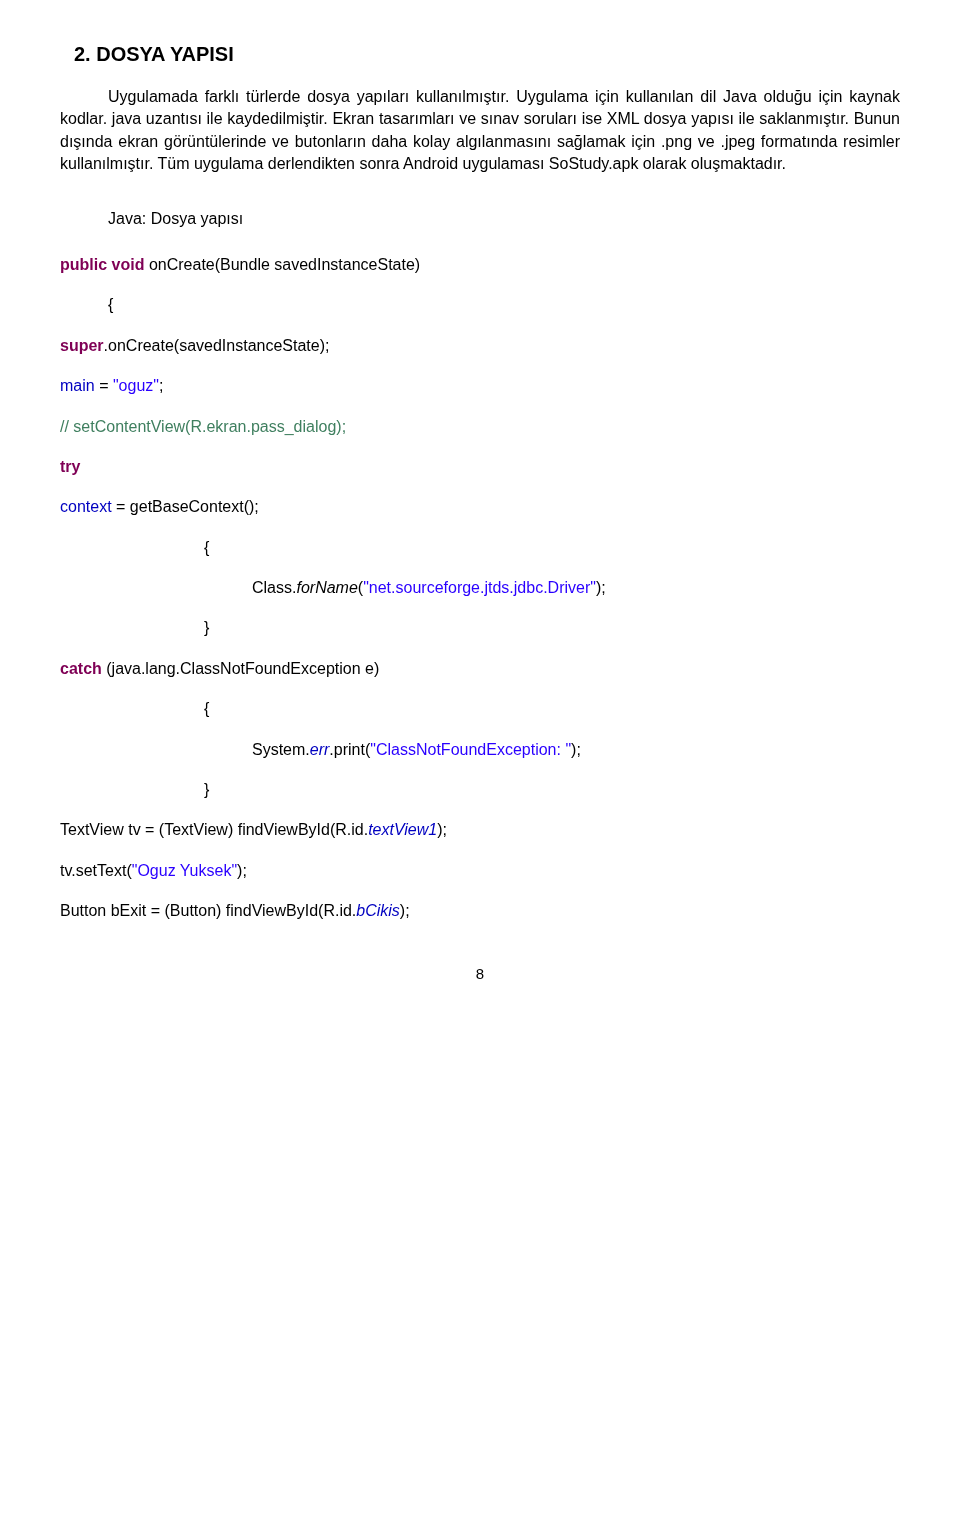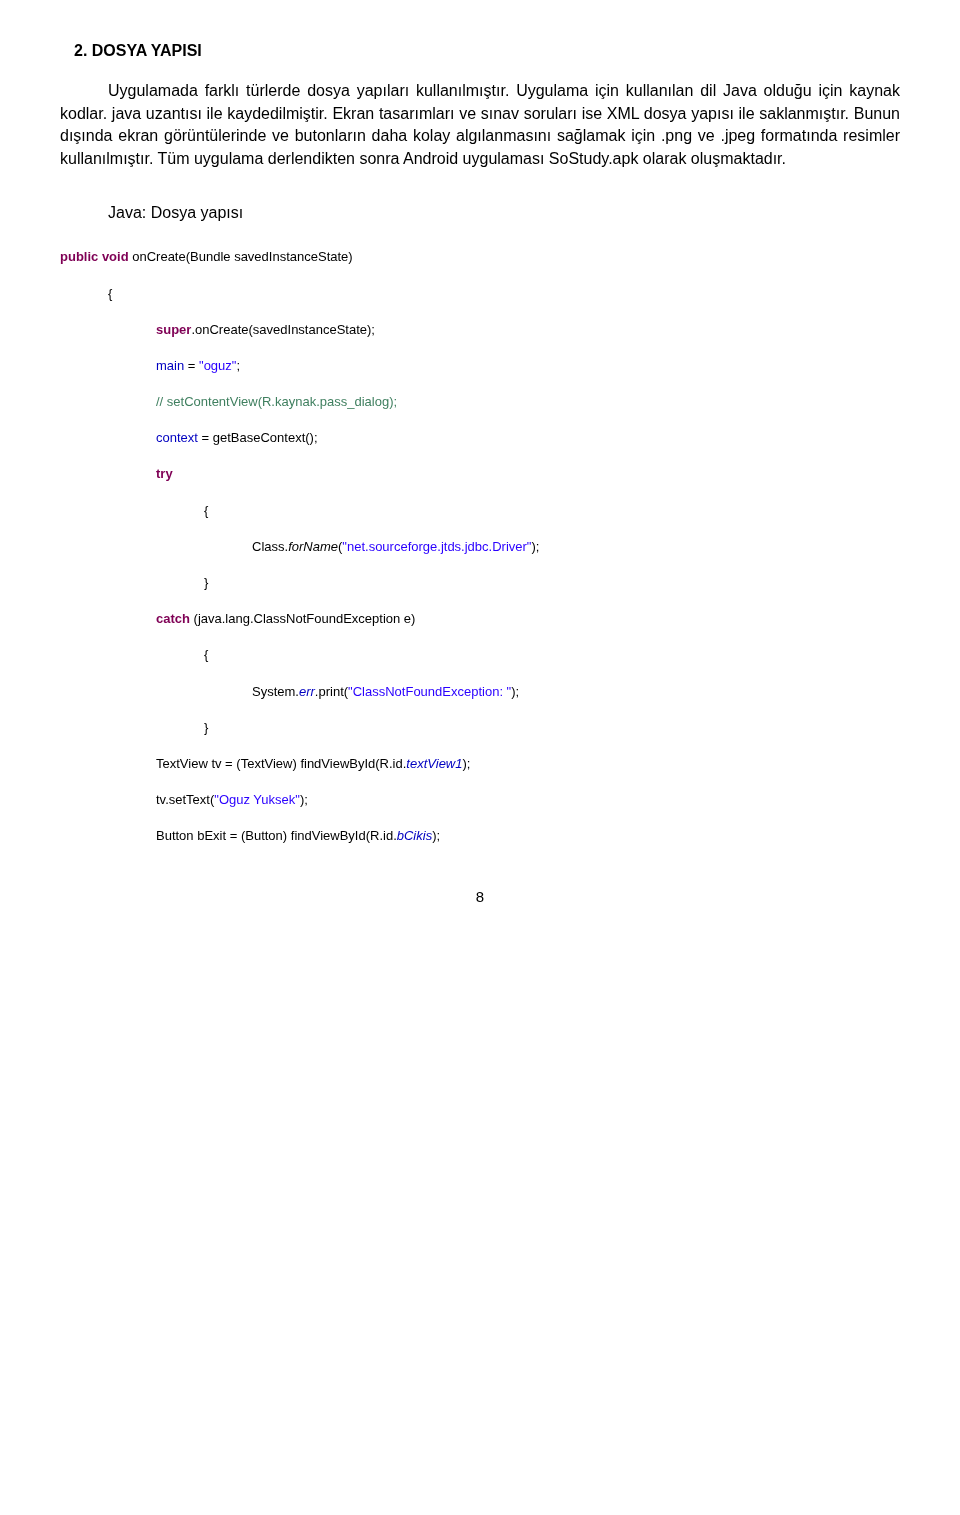--- a/index.html
+++ b/index.html
@@ -8,42 +8,42 @@
     font-family: Arial, Helvetica, sans-serif;
     font-size: 16px;
     line-height: 1.4;
     color: #000;
     background: #fff;
     width: 960px;
     box-sizing: border-box;
   }
   .section-title {
     font-weight: bold;
-    font-size: 16px;
+    font-size: 20px;
     margin: 0 0 18px 14px;
   }
   .para {
     text-align: justify;
     margin: 16px 0 18px 0;
   }
   .para-indent {
     text-indent: 48px;
   }
   .java-title {
     margin: 32px 0 24px 0;
     text-indent: 48px;
   }
   .code-block {
     font-family: Arial, Helvetica, sans-serif;
-    font-size: 13px;
+    font-size: 16px;
     line-height: 1.4;
   }
   .line { margin-bottom: 18px; }
   .ind1 { margin-left: 48px; }
-  .ind2 { margin-left: 96px; }
+  .ind2 { }
   .ind3 { margin-left: 144px; }
   .ind4 { margin-left: 192px; }
   .kw-bold-purple { color: #7f0055; font-weight: bold; }
   .blue { color: #0000c0; }
   .blue-italic { color: #0000c0; font-style: italic; }
   .green { color: #3f7f5f; }
   .str { color: #2a00ff; }
   .blk { color: #000; }
   .page-num {
     text-align: center;
@@ -70,27 +70,27 @@
 
   <div class="line ind2">
     <span class="kw-bold-purple">super</span><span class="blk">.onCreate(savedInstanceState);</span>
   </div>
 
   <div class="line ind2">
     <span class="blue">main</span><span class="blk"> = </span><span class="str">"oguz"</span><span class="blk">;</span>
   </div>
 
 
-  <div class="line ind2 green">// setContentView(R.kaynak.pass_dialog);</div>
+  <div class="line ind2 green">// setContentView(R.ekran.pass_dialog);</div>
+
+  <div class="line ind2 kw-bold-purple">try</div>
 
   <div class="line ind2">
     <span class="blue">context</span><span class="blk"> = getBaseContext();</span>
   </div>
-
-  <div class="line ind2 kw-bold-purple">try</div>
 
   <div class="line ind3">{</div>
 
   <div class="line ind4">
     <span class="blk">Class.</span><span class="blk" style="font-style:italic">forName</span><span class="blk">(</span><span class="str">"net.sourceforge.jtds.jdbc.Driver"</span><span class="blk">);</span>
   </div>
 
   <div class="line ind3">}</div>
 
   <div class="line ind2">

